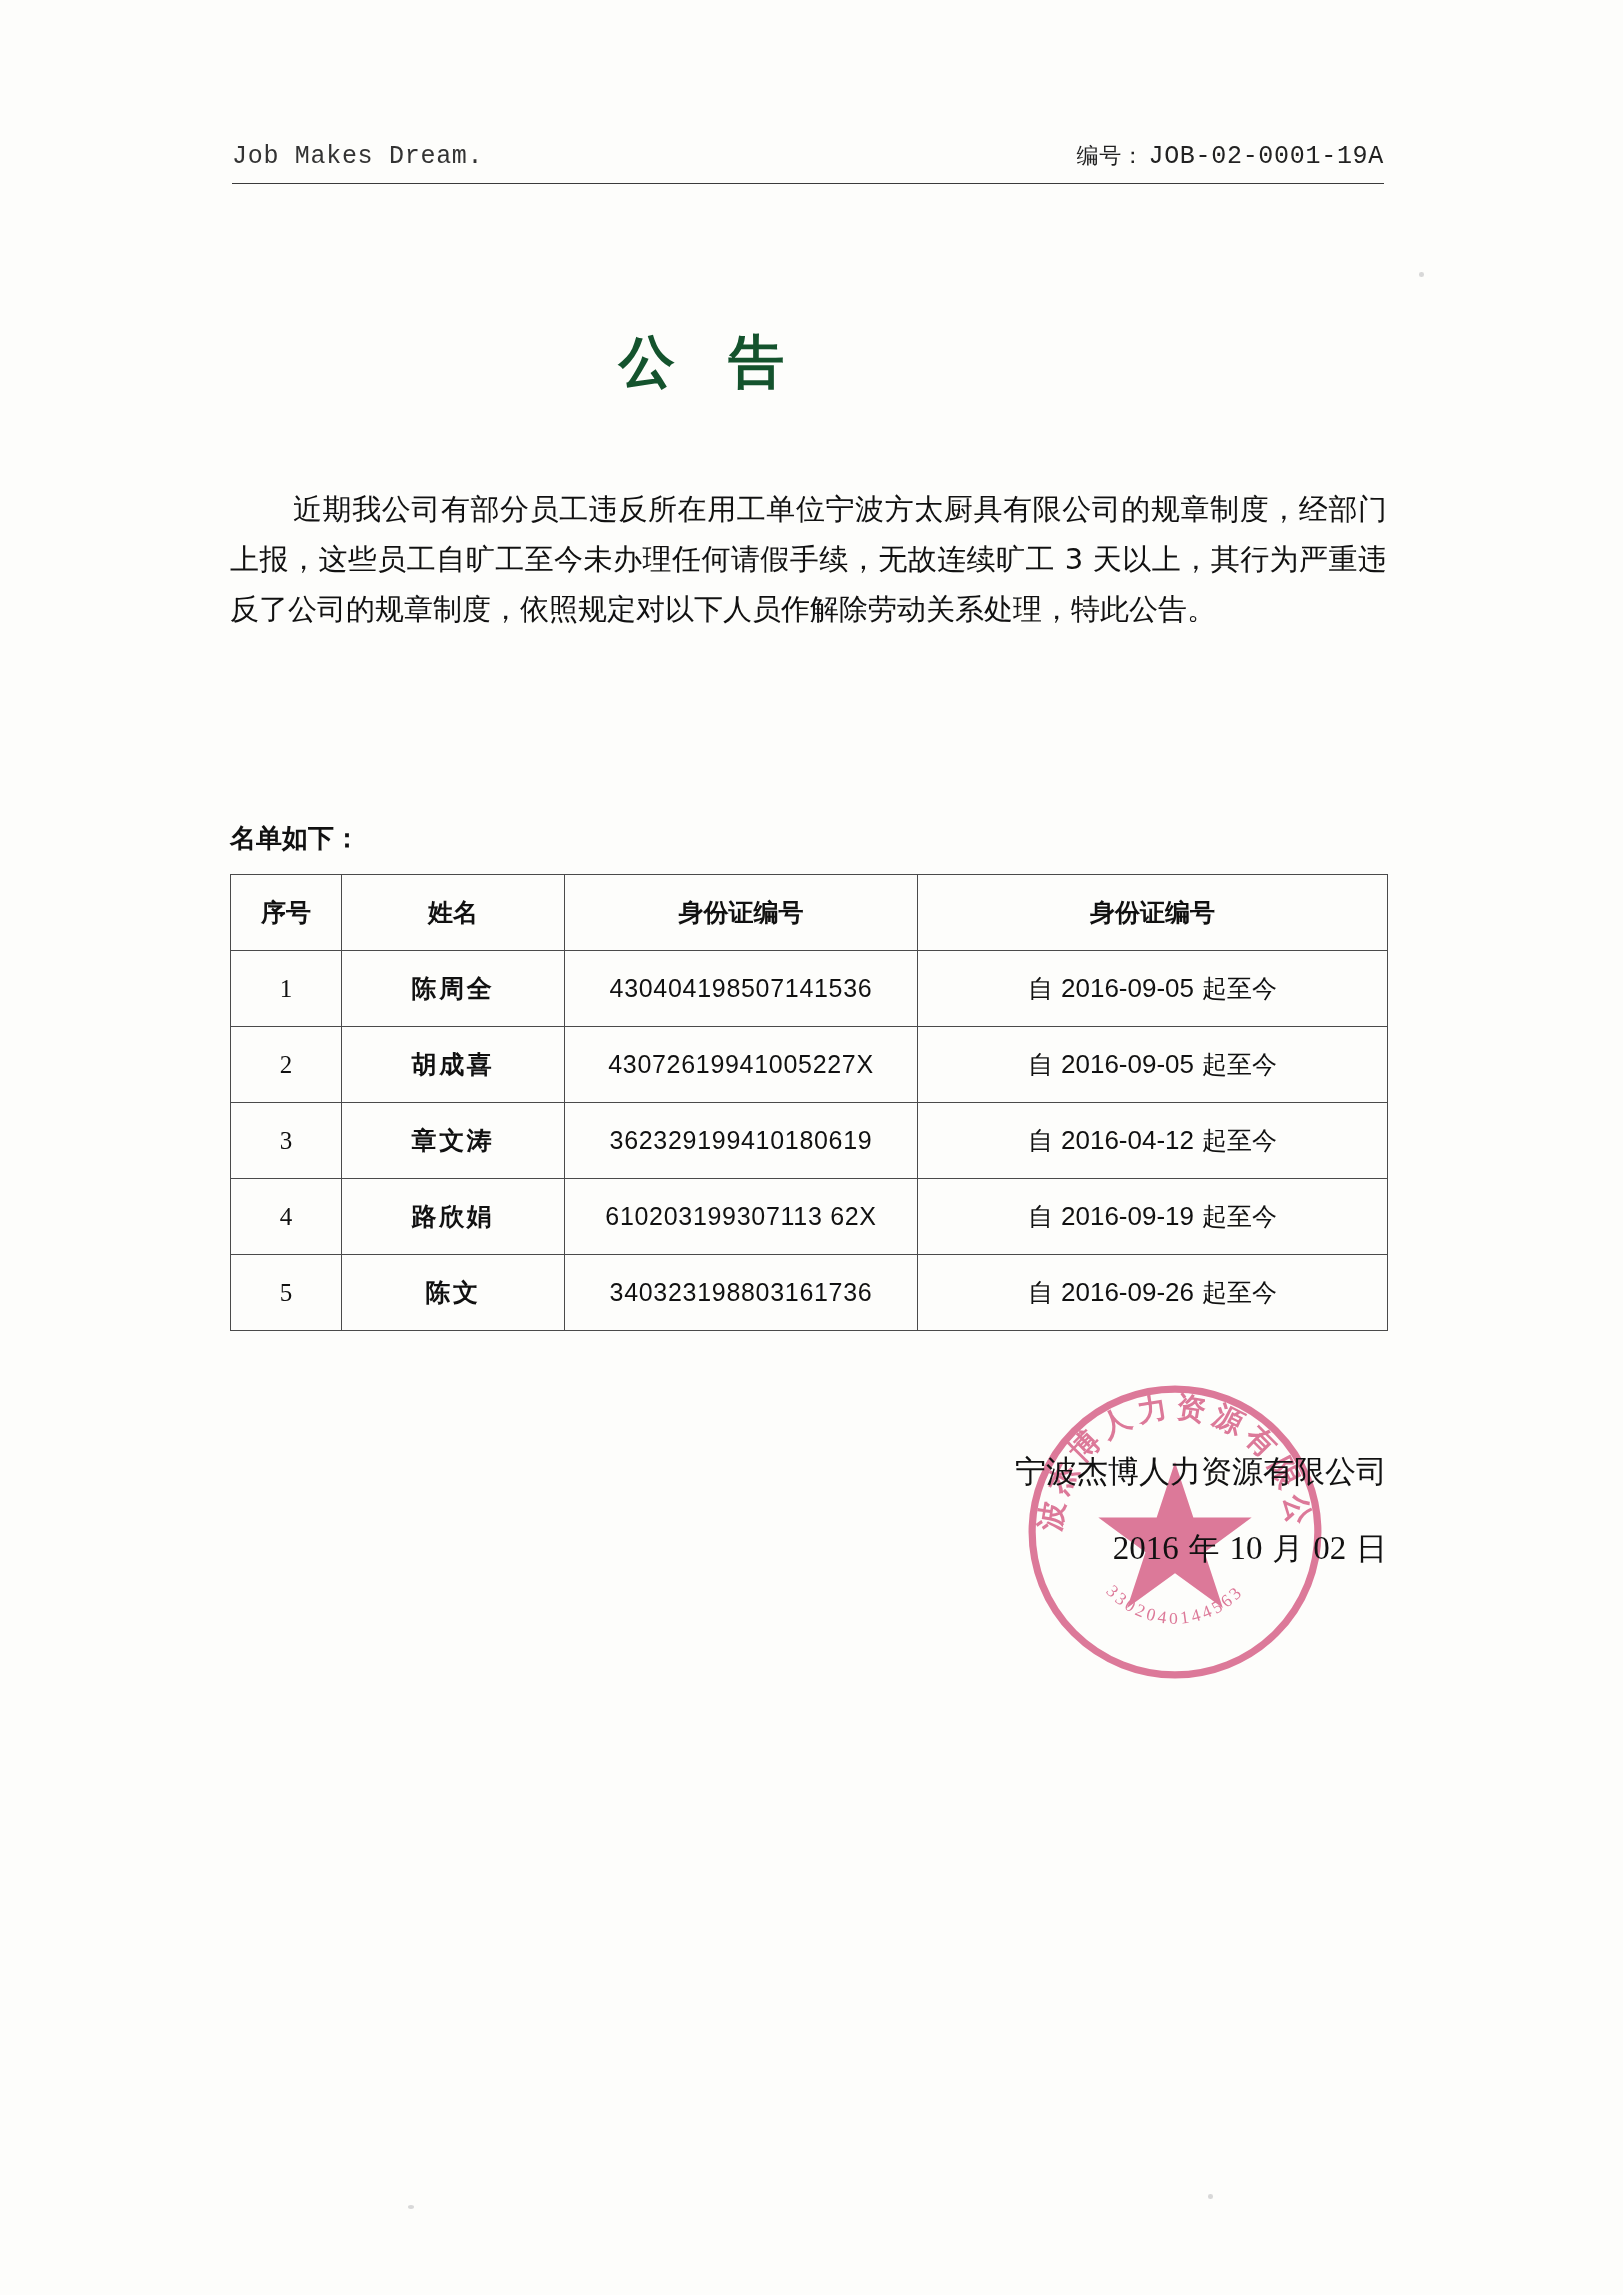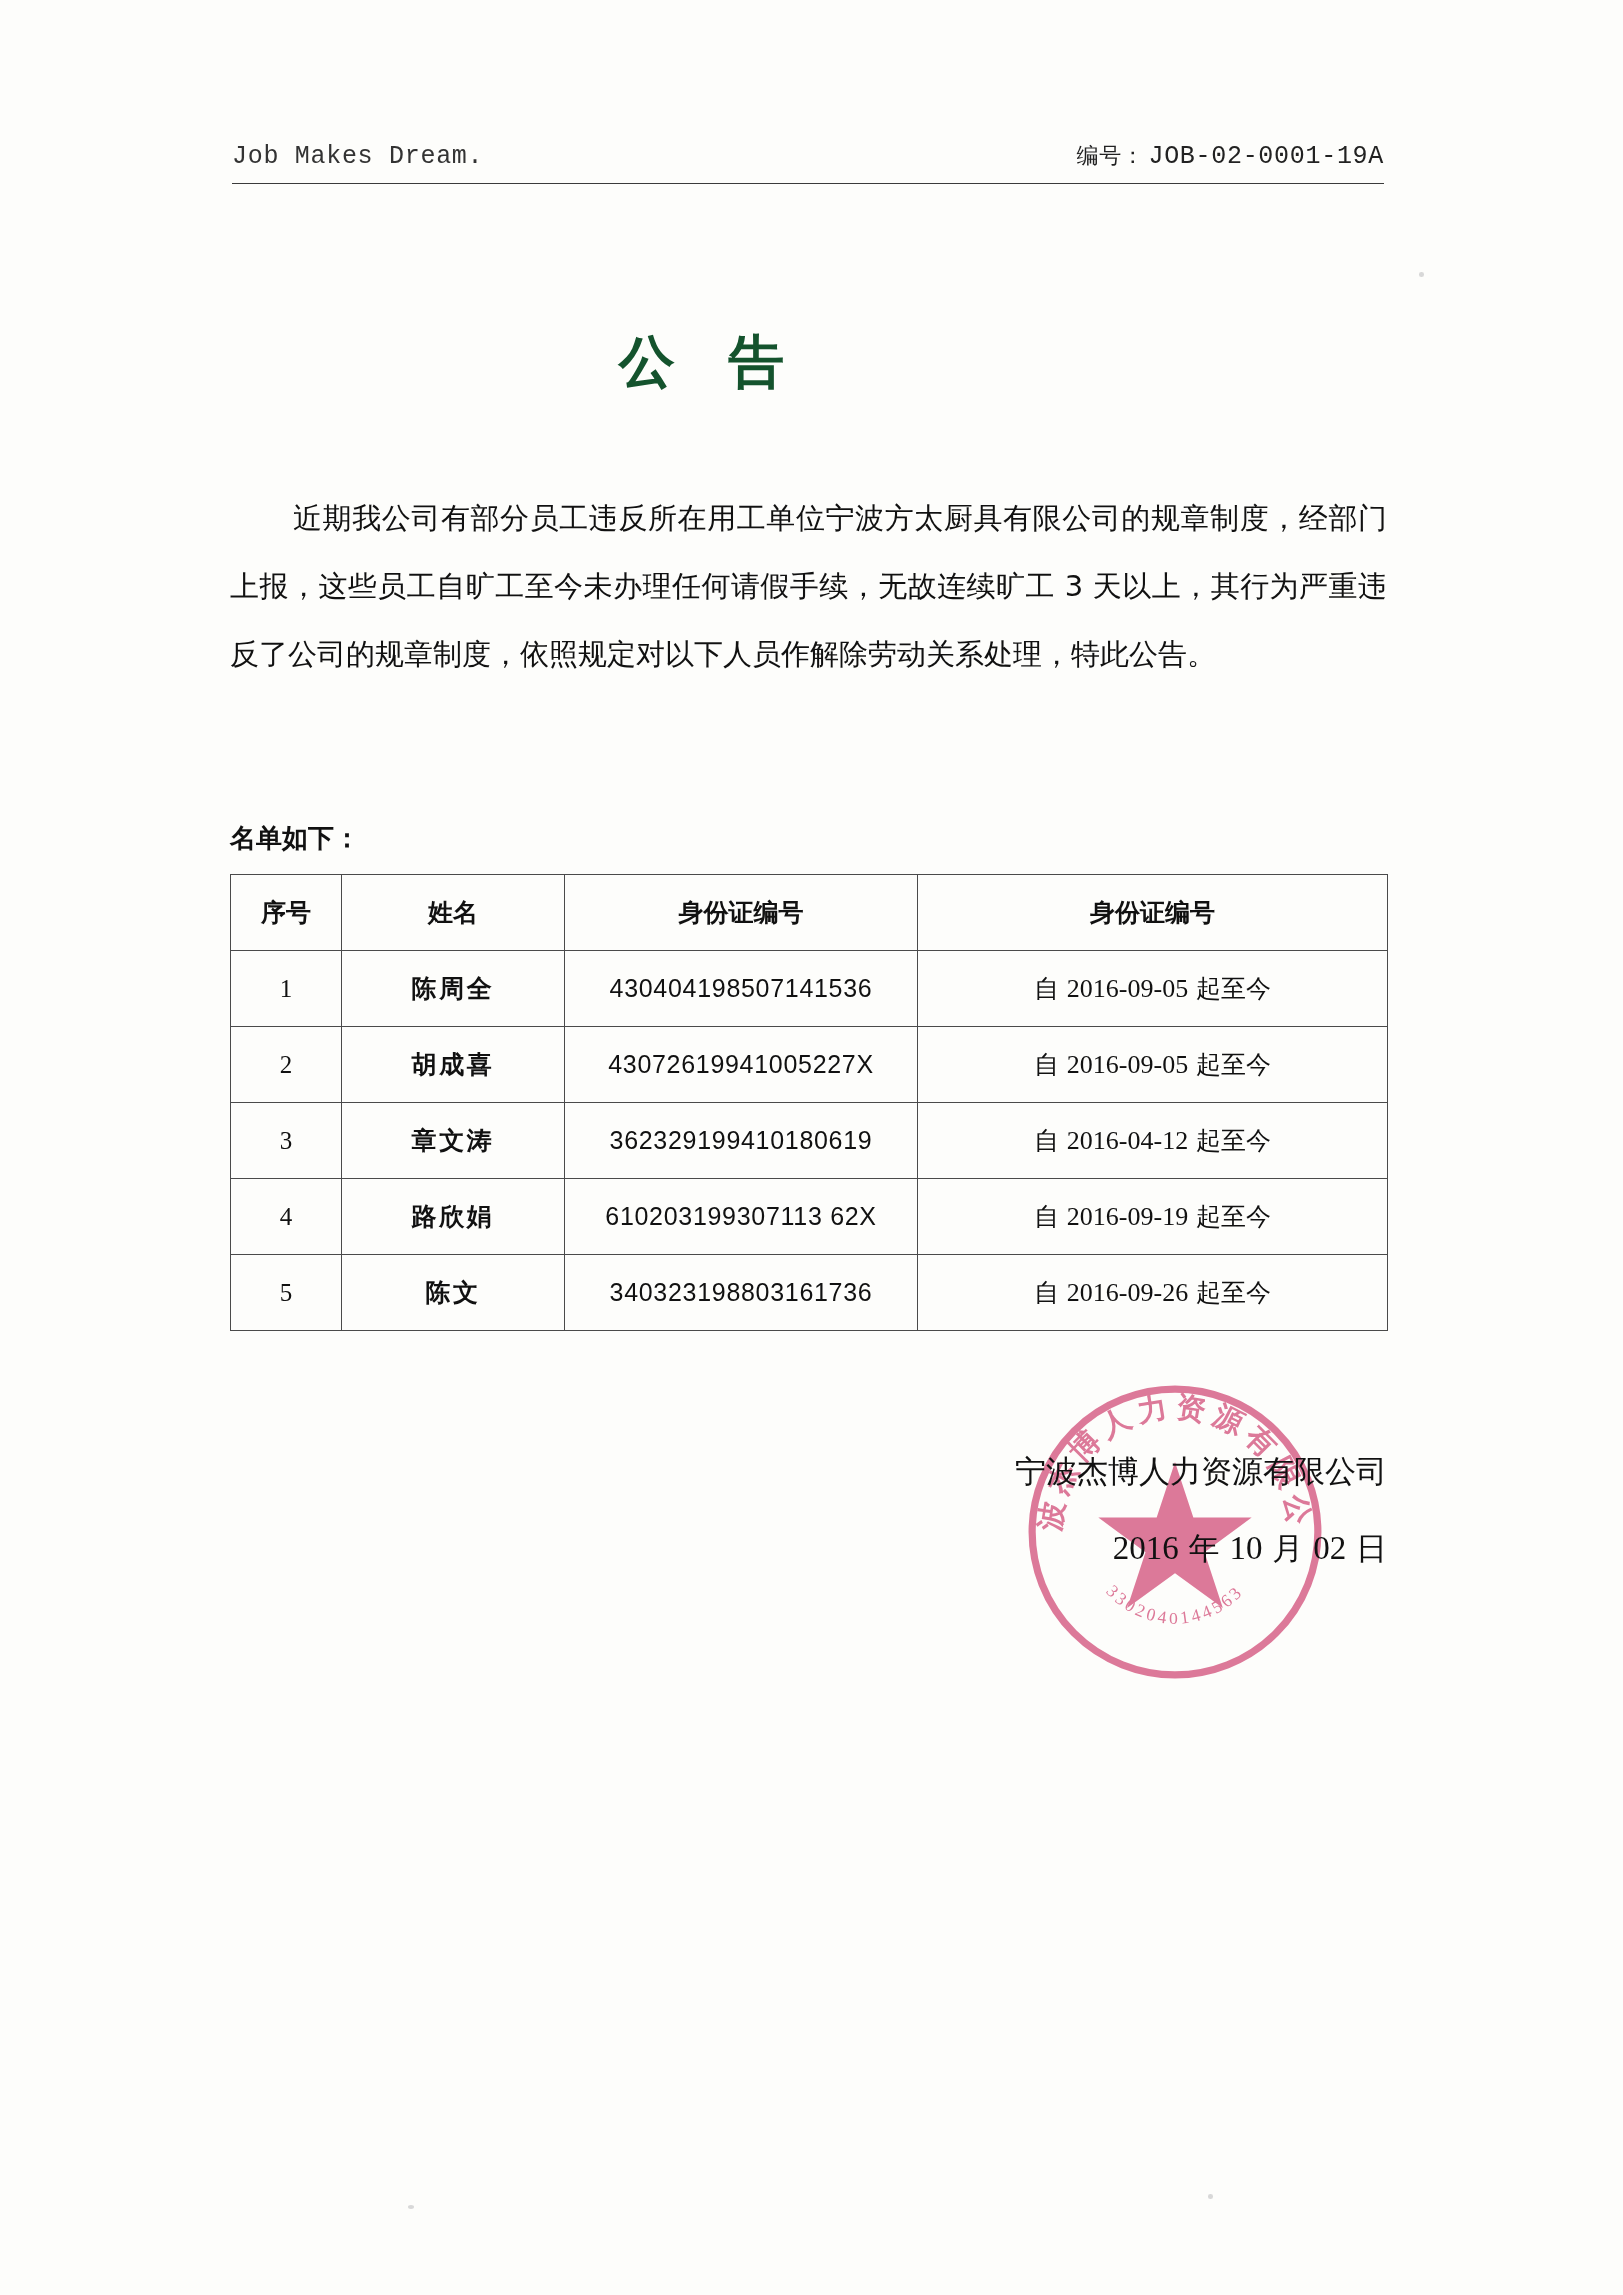--- a/index.html
+++ b/index.html
@@ -70,21 +70,21 @@
   }
 
   
   .body-text {
     position: absolute;
     left: 230px;
     top: 484px;
     width: 1157px;
     font-family: "DejaVu Sans", sans-serif;
     font-size: 29px;
-    line-height: 68px;
+    line-height: 50px;
     text-align: justify;
     text-justify: inter-ideograph;
     color: #111;
     text-indent: 63px;
   }
 
   .list-label {
     position: absolute;
     left: 230px;
     top: 821px;
@@ -137,21 +137,21 @@
   td.idnum {
     font-family: Liberation Sans, sans-serif;
     font-size: 26px;
     letter-spacing: 0.7px;
   }
   td.time {
     font-family: "DejaVu Sans", sans-serif;
     font-size: 25px;
   }
   td.time .num {
-    font-family: Liberation Serif, serif;
+    font-family: Liberation Sans, sans-serif;
     font-size: 26px;
   }
 
   
   .signature {
     position: absolute;
     right: 236px;
     top: 1433px;
     text-align: right;
     font-family: "DejaVu Sans", sans-serif;

